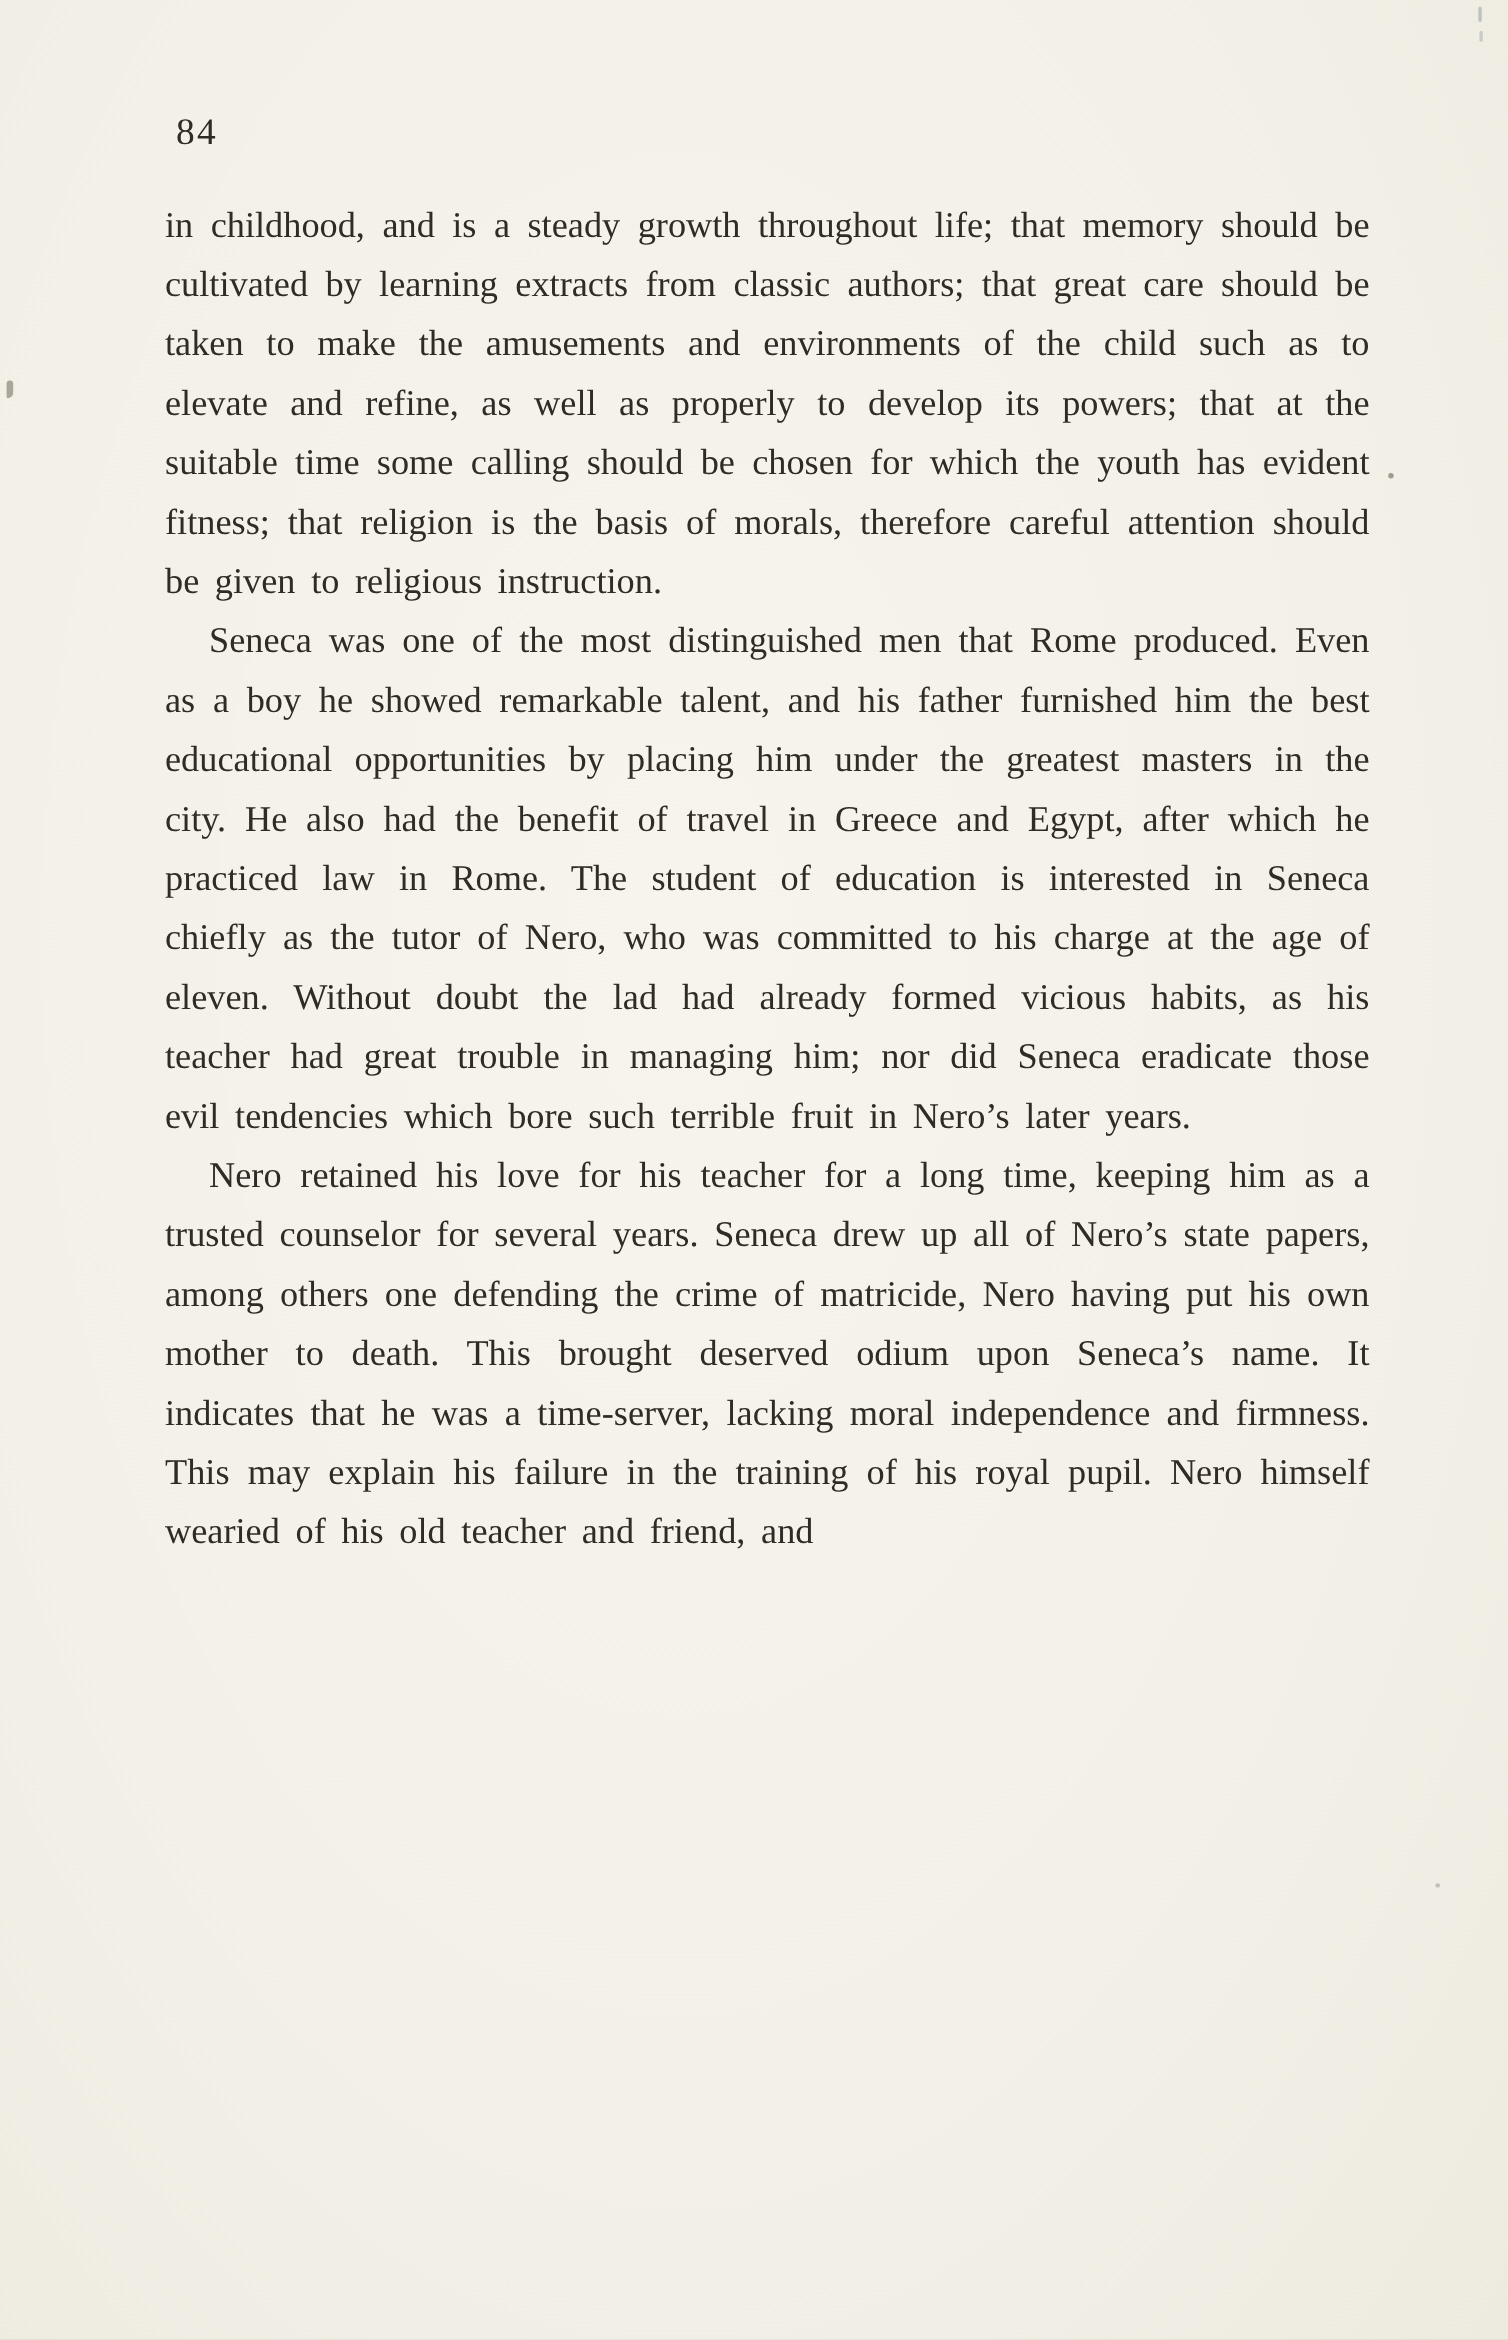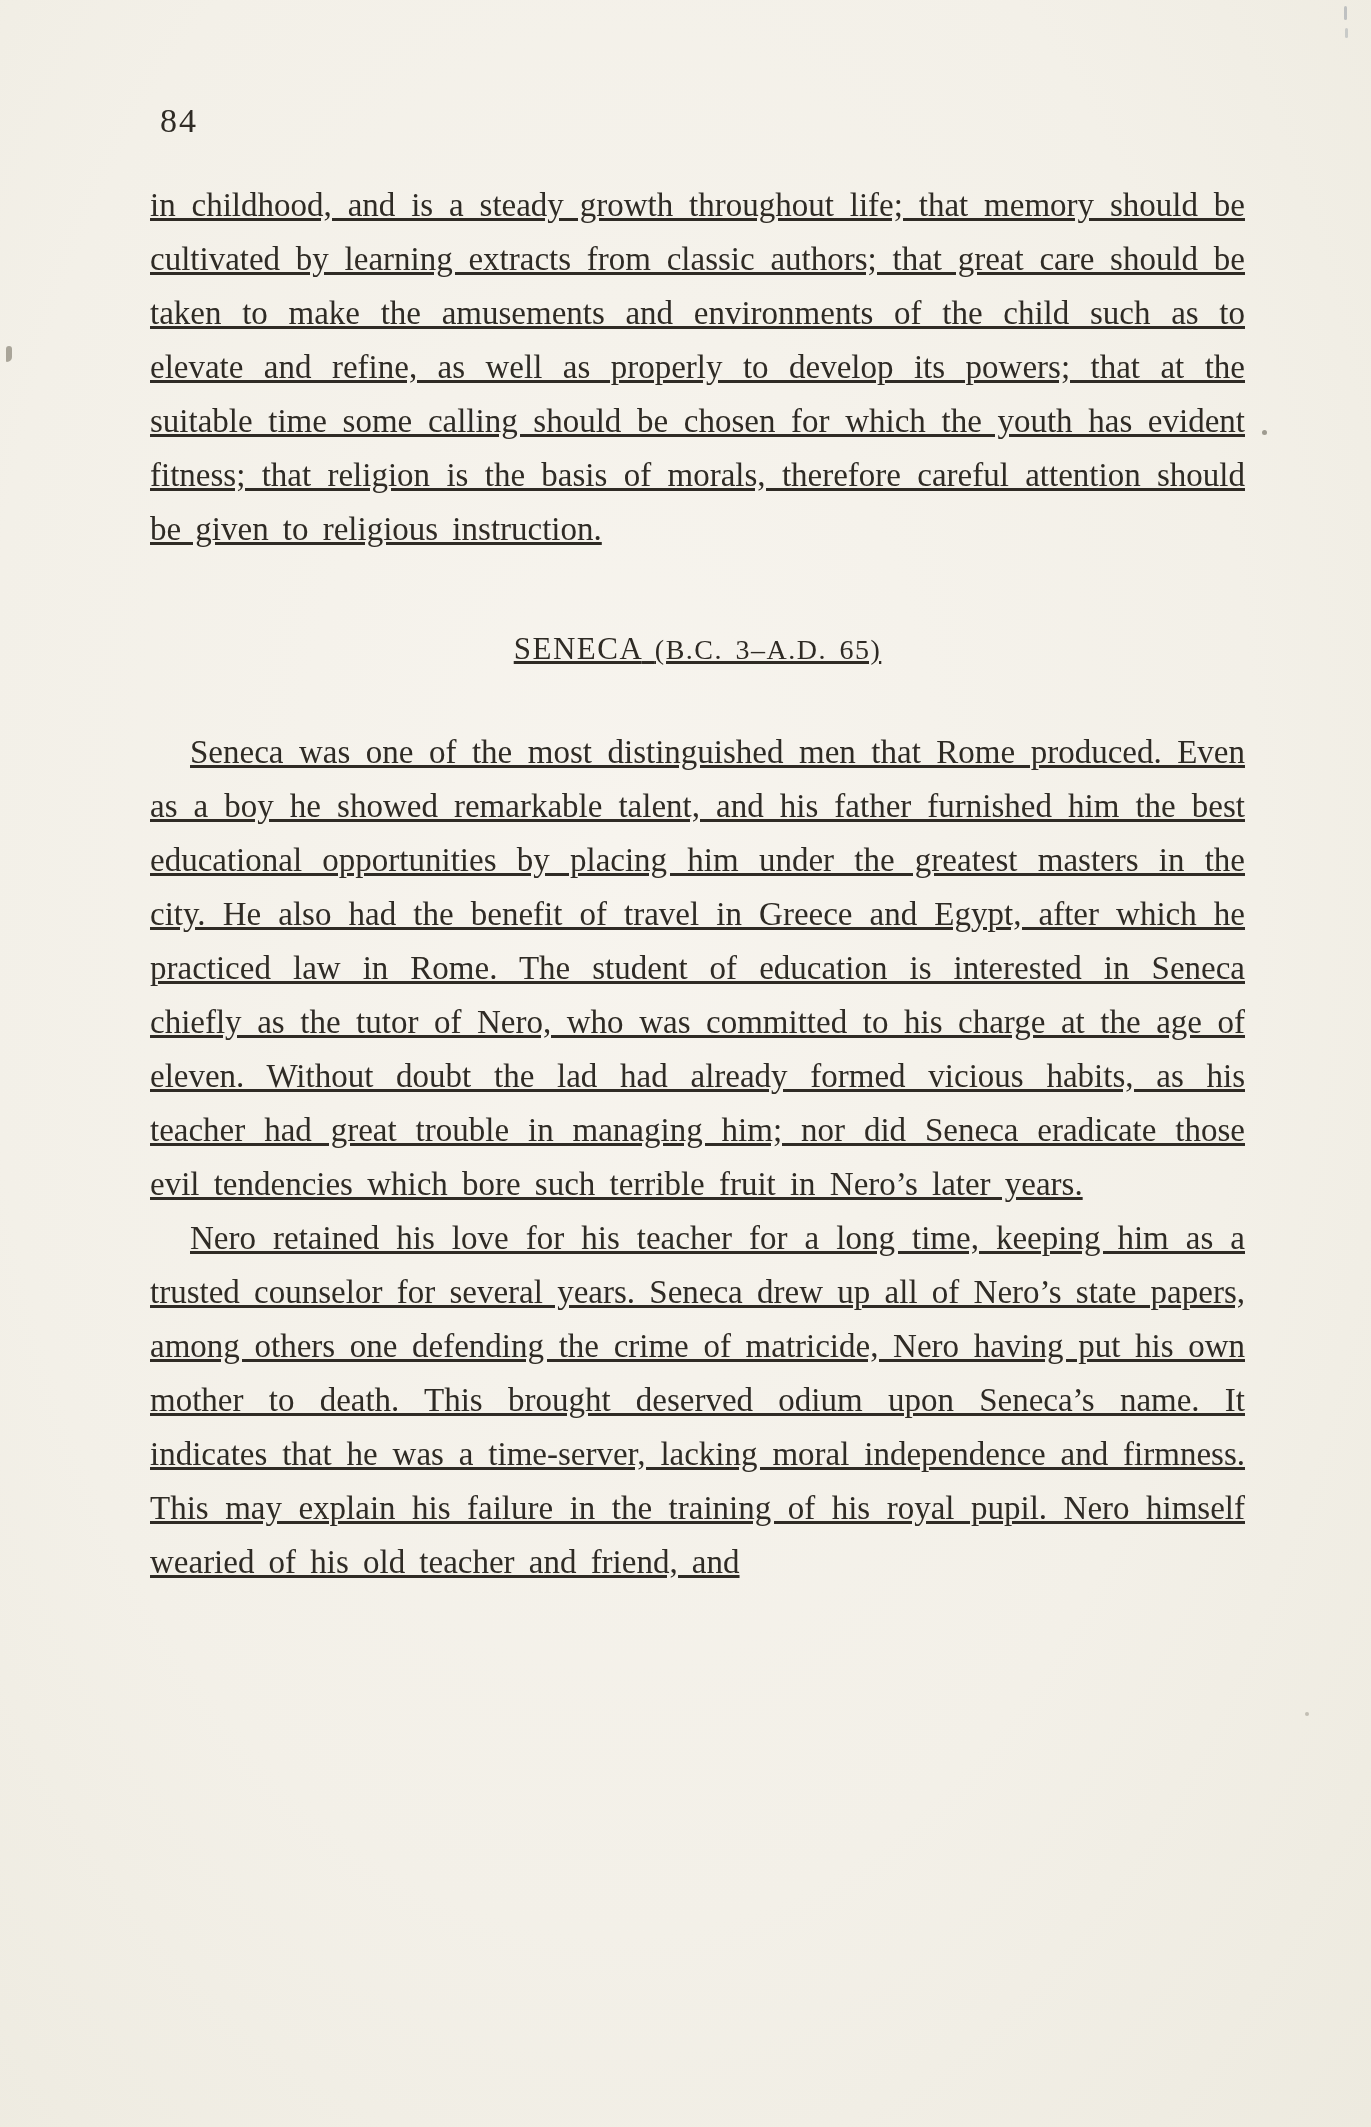--- a/index.html
+++ b/index.html
@@ -42,21 +42,20 @@
 
   .body-text {
     position: absolute;
     top: 178px;
     left: 150px;
     width: 1095px;
     font-size: 33px;
     line-height: 54px;
     text-align: justify;
     word-spacing: 0.18em;
-    text-decoration: underline;
   }
 
   .para {
     margin: 0;
     text-indent: 40px;
   }
   .para.no-indent { text-indent: 0; }
 
   .section-heading {
     margin: 66px 0 48px 0;
@@ -87,24 +86,20 @@
 <div class="page">
 
   <header class="page-header">
     <span class="page-number">84</span>
   </header>
 
   <main class="body-text">
 
     <p class="para no-indent">in childhood, and is a steady growth throughout life; that memory should be cultivated by learning extracts from classic authors; that great care should be taken to make the amusements and environments of the child such as to elevate and refine, as well as properly to develop its powers; that at the suitable time some calling should be chosen for which the youth has evident fitness; that religion is the basis of morals, therefore careful attention should be given to religious instruction.</p>
 
-    <h2 class="section-heading">
-      <span>SENECA</span>
-      <span class="heading-dates">(B.C. 3–A.D. 65)</span>
-    </h2>
 
     <p class="para">Seneca was one of the most distinguished men that Rome produced. Even as a boy he showed remarkable talent, and his father furnished him the best educational opportunities by placing him under the greatest masters in the city. He also had the benefit of travel in Greece and Egypt, after which he practiced law in Rome. The student of education is interested in Seneca chiefly as the tutor of Nero, who was committed to his charge at the age of eleven. Without doubt the lad had already formed vicious habits, as his teacher had great trouble in managing him; nor did Seneca eradicate those evil tendencies which bore such terrible fruit in Nero’s later years.</p>
 
     <p class="para">Nero retained his love for his teacher for a long time, keeping him as a trusted counselor for several years. Seneca drew up all of Nero’s state papers, among others one defending the crime of matricide, Nero having put his own mother to death. This brought deserved odium upon Seneca’s name. It indicates that he was a time-server, lacking moral independence and firmness. This may explain his failure in the training of his royal pupil. Nero himself wearied of his old teacher and friend, and</p>
 
   </main>
 
   <span class="artifact mark-topright-1"></span>
   <span class="artifact mark-topright-2"></span>
   <span class="artifact mark-left-comma"></span>

